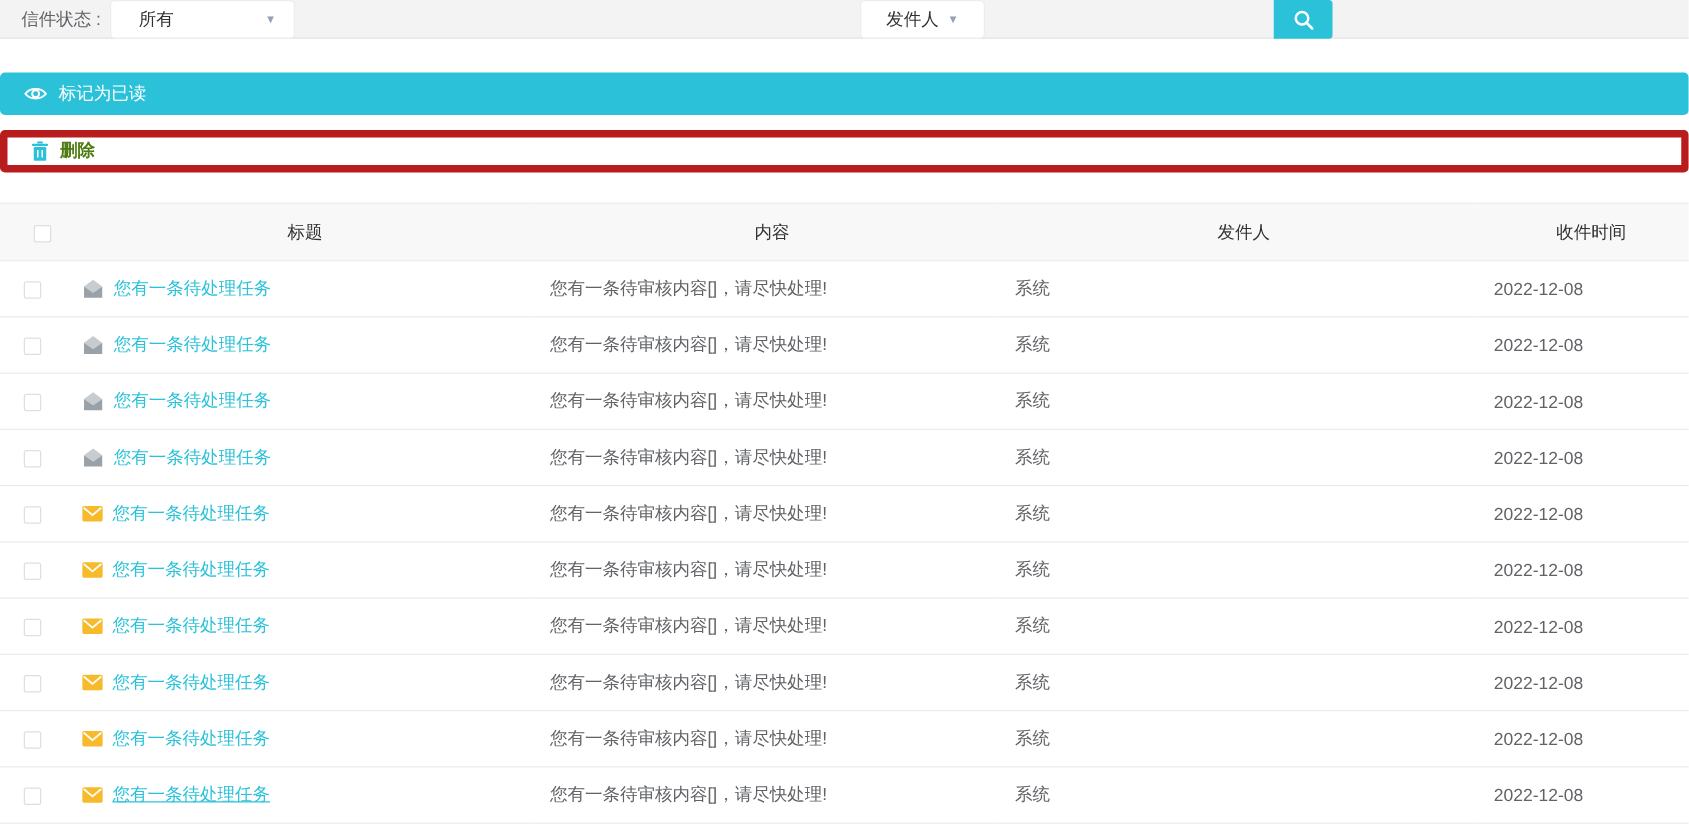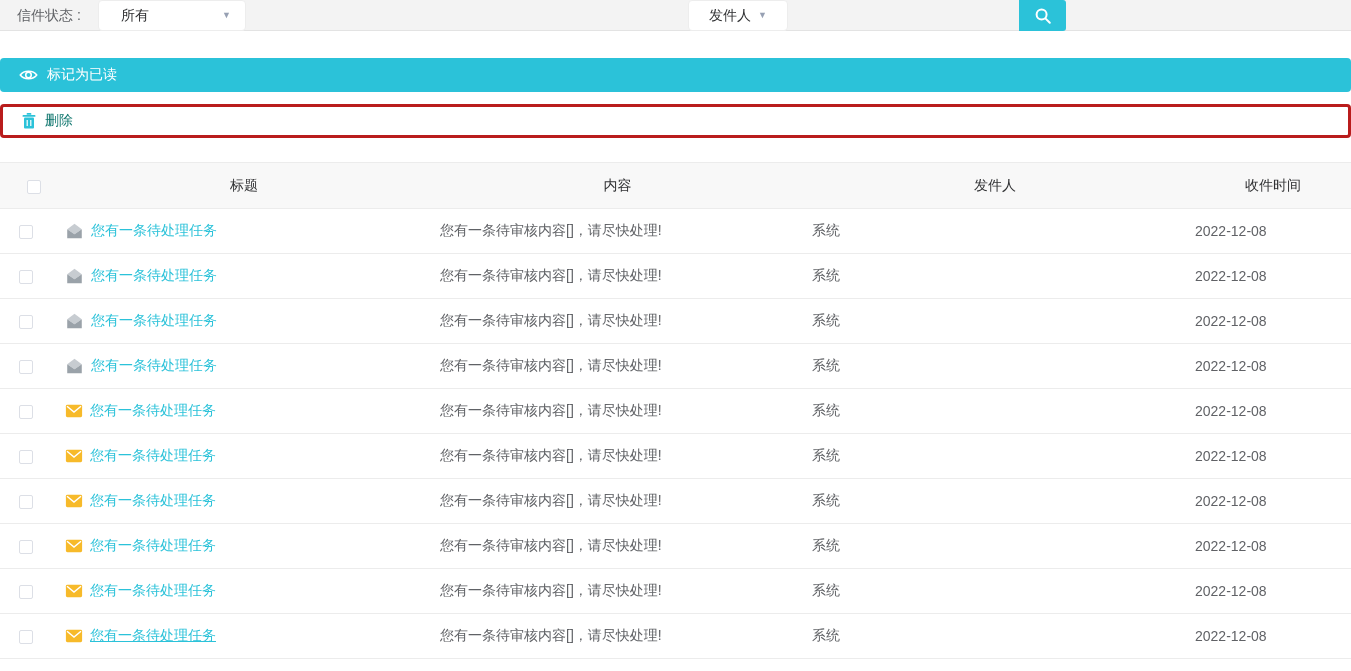--- a/index.html
+++ b/index.html
@@ -4,21 +4,21 @@
 <style>
   * { margin:0; padding:0; box-sizing:border-box; }
   html,body { width:1351px; height:671px; background:#fff; overflow:hidden;
     font-family:"Liberation Sans","DejaVu Sans",sans-serif; font-size:14px; color:#606266; }
 
   
   .filter-bar { position:relative; height:31px; background:#f3f3f3; border-bottom:1px solid #e3e3e3; }
   .filter-bar > * { position:absolute; top:0; }
   .filter-label { left:17px; line-height:31px; color:#606266; }
   .box { background:#fff; border:1px solid #ededed; border-radius:4px; height:31px; display:flex; align-items:center; }
-  .status-select { left:98px; width:148px; padding:0 14px 0 22px; justify-content:space-between; cursor:pointer; color:#303133; }
+  .status-select { left:88px; width:148px; padding:0 14px 0 22px; justify-content:space-between; cursor:pointer; color:#303133; }
   .caret { color:#97a0b3; font-size:9px; line-height:1; }
   .date-range { left:268px; width:399px; padding:0 10px 0 16px; }
   .date-range .clock { display:flex; align-items:center; margin-right:4px; }
   .date-input { border:none; outline:none; background:transparent; flex:1; text-align:center; font-size:14px; color:#303133; min-width:0; }
   .range-sep { color:#303133; padding:0 4px; }
   .sender-select { left:688px; width:100px; justify-content:center; gap:7px; cursor:pointer; color:#303133; }
   .search-input { left:808px; width:211px; height:31px; background:#fff; border:1px solid #ededed; border-right:none; border-radius:4px 0 0 4px; outline:none; padding:0 14px; font-size:14px; color:#303133; }
   input::placeholder { color:#c0c4cc; }
   .search-btn { left:1019px; width:47px; height:31px; border:none; border-radius:0 3px 3px 0; cursor:pointer; display:flex; align-items:center; justify-content:center; }
 
@@ -81,21 +81,21 @@
 <div class="toolbar">
   <button class="btn primary" style="background:#2bc2d9;">
     <span style="display:flex;">
       <svg width="19" height="14" viewBox="0 0 22 16">
           <path d="M1.5 8 C5.5 2.2 16.5 2.2 20.5 8 C16.5 13.8 5.5 13.8 1.5 8 Z" fill="none" stroke="#fff" stroke-width="1.8"></path>
           <circle cx="11" cy="8" r="3.2" fill="none" stroke="#fff" stroke-width="1.8"></circle>
         </svg>
     </span>
     <span>标记为已读</span>
   </button>
-  <button class="btn outline" style="border:3px solid #b91c1c; color:#0f766e;">
+  <button class="btn outline" style="border:6px solid #b91c1c; color:#4d7c0f;font-weight:bold;">
     <span style="display:flex;">
       <svg width="14" height="16" viewBox="0 0 14 16">
           <rect x="2" y="4.5" width="10" height="11" rx="1" fill="#2bc2d9"></rect>
           <rect x="0.5" y="2" width="13" height="1.8" rx="0.9" fill="#2bc2d9"></rect>
           <rect x="4.6" y="0" width="4.8" height="1.8" rx="0.9" fill="#2bc2d9"></rect>
           <line x1="5.2" y1="7" x2="5.2" y2="13" stroke="#fff" stroke-width="1.2"></line>
           <line x1="8.8" y1="7" x2="8.8" y2="13" stroke="#fff" stroke-width="1.2"></line>
         </svg>
     </span>
     <span>删除</span>

